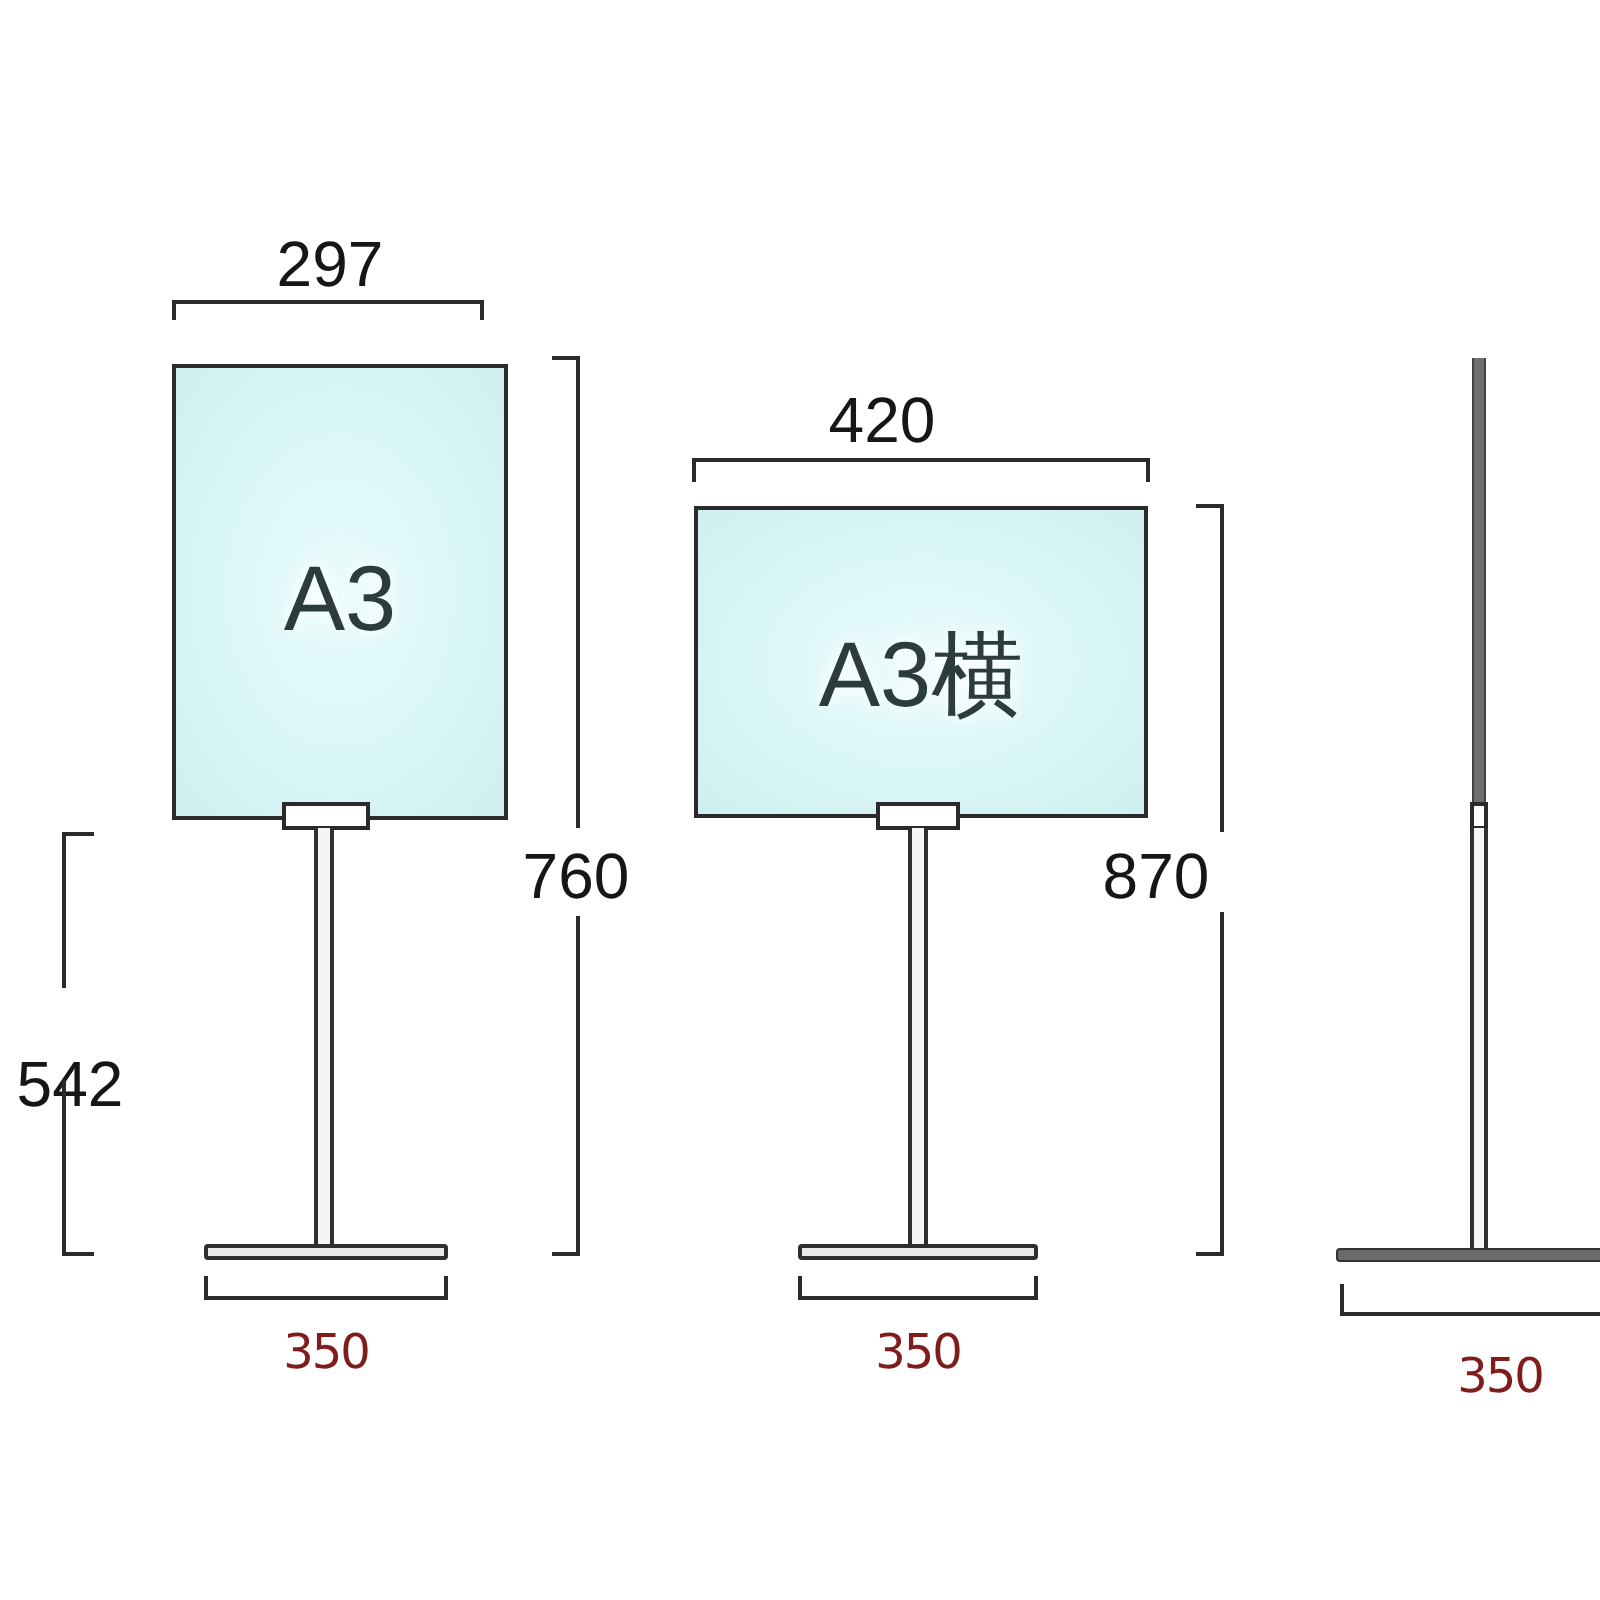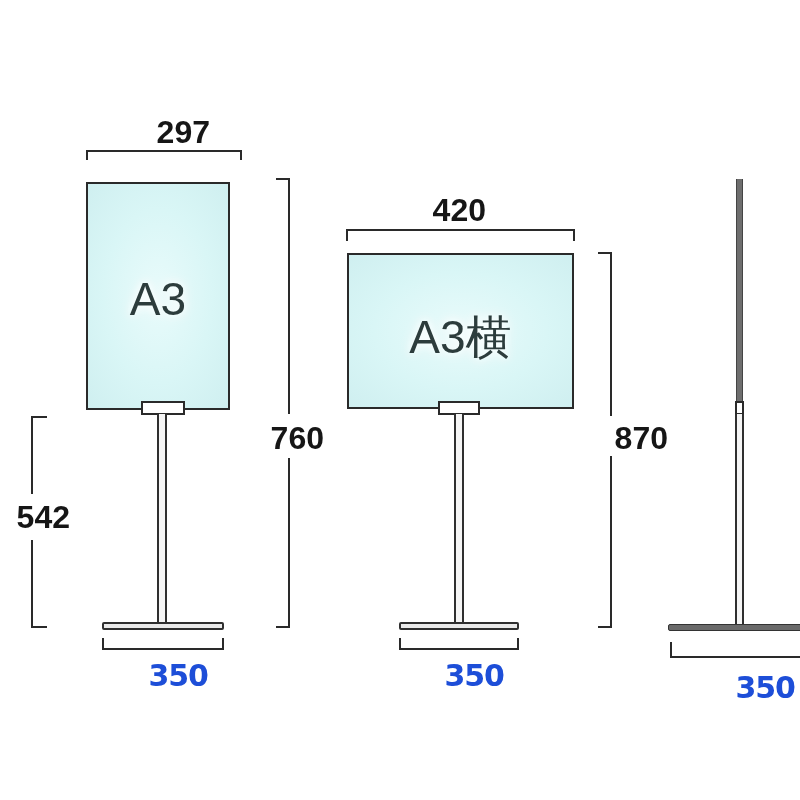--- a/index.html
+++ b/index.html
@@ -1,50 +1,50 @@
 <!DOCTYPE html>
 <html><head>
 <meta charset="utf-8">
 <style>
   html, body { margin:0; padding:0; background:#ffffff; }
   body { width:800px; height:800px; position:relative; overflow:hidden; font-family:"Liberation Sans", sans-serif; color:#1a1a1a; }
   .abs { position:absolute; }
-  .num { position:absolute; font-size:32px; line-height:32px; color:#161616; text-align:right;font-weight:bold; }
-  .num-light { font-family:"DejaVu Sans", sans-serif; font-size:30px; letter-spacing:-1px; color:#1d4ed8; }
+  .num { position:absolute; font-size:32px; line-height:32px; color:#161616; text-align:center; }
+  .num-light { font-family:"DejaVu Sans", sans-serif; font-size:24px; letter-spacing:-1px; color:#7f1d1d; }
   .panel { position:absolute; border:2px solid #2a2a2a; background:radial-gradient(ellipse at center, #e9fbfb 0%, #d9f6f6 55%, #cfeff0 100%); box-sizing:border-box; }
   .panel-label { position:absolute; left:0; right:0; text-align:center; color:#2c3c3c; font-size:46px; text-shadow:0 0 8px #ffffff, 0 0 14px #ffffff; }
   .clamp { position:absolute; border:2px solid #2a2a2a; background:#ffffff; box-sizing:border-box; }
   .pole { position:absolute; border-left:2px solid #2f2f2f; border-right:2px solid #2f2f2f; background:#f5f5f5; box-sizing:border-box; }
   .base { position:absolute; border:2px solid #2f2f2f; background:#eaeaea; border-radius:2px; box-sizing:border-box; }
   .bracket-h { position:absolute; border:2px solid #2a2a2a; border-bottom:none; box-sizing:border-box; }
   .bracket-b { position:absolute; border:2px solid #2a2a2a; border-top:none; box-sizing:border-box; }
   .vline { position:absolute; width:2px; background:#2a2a2a; }
   .hline { position:absolute; height:2px; background:#2a2a2a; }
 </style>
 </head>
 <body>
 
 <div>
   <div class="num" style="left:120px; top:116px; width:90px;">297</div>
   <div class="bracket-h" style="left:86px; top:150px; width:156px; height:10px;"></div>
 
-  <div class="panel" style="left:86px; top:182px; width:144px; height:228px;">
+  <div class="panel" style="left:86px; top:182px; width:168px; height:228px;">
     <div class="panel-label" style="top:88px;">A3</div>
   </div>
   <div class="clamp" style="left:141px; top:401px; width:44px; height:14px;"></div>
   <div class="pole" style="left:157px; top:414px; width:10px; height:210px;"></div>
   <div class="base" style="left:102px; top:622px; width:122px; height:8px;"></div>
 
   <div class="bracket-b" style="left:102px; top:638px; width:122px; height:12px;"></div>
   <div class="num num-light" style="left:118px; top:660px; width:90px;">350</div>
 
   <div>
     <div class="hline" style="left:31px; top:416px; width:16px;"></div>
     <div class="vline" style="left:31px; top:416px; height:78px;"></div>
-    <div class="num" style="left:0px; top:501px; width:70px;">542</div>
+    <div class="num" style="left:0px; top:526px; width:70px;">542</div>
     <div class="vline" style="left:31px; top:540px; height:88px;"></div>
     <div class="hline" style="left:31px; top:626px; width:16px;"></div>
   </div>
 
   <div>
     <div class="hline" style="left:276px; top:178px; width:14px;"></div>
     <div class="vline" style="left:288px; top:178px; height:236px;"></div>
     <div class="num" style="left:252px; top:422px; width:72px;">760</div>
     <div class="vline" style="left:288px; top:458px; height:170px;"></div>
     <div class="hline" style="left:276px; top:626px; width:14px;"></div>
@@ -61,21 +61,21 @@
   <div class="clamp" style="left:438px; top:401px; width:42px; height:14px;"></div>
   <div class="pole" style="left:454px; top:414px; width:10px; height:210px;"></div>
   <div class="base" style="left:399px; top:622px; width:120px; height:8px;"></div>
 
   <div class="bracket-b" style="left:399px; top:638px; width:120px; height:12px;"></div>
   <div class="num num-light" style="left:414px; top:660px; width:90px;">350</div>
 
   <div>
     <div class="hline" style="left:598px; top:252px; width:14px;"></div>
     <div class="vline" style="left:610px; top:252px; height:164px;"></div>
-    <div class="num" style="left:596px; top:422px; width:72px;">870</div>
+    <div class="num" style="left:542px; top:422px; width:72px;">870</div>
     <div class="vline" style="left:610px; top:456px; height:172px;"></div>
     <div class="hline" style="left:598px; top:626px; width:14px;"></div>
   </div>
 </div>
 
 <div>
   <div class="abs" style="left:736px; top:179px; width:7px; height:223px; background:#6e6e6e; border-left:1px solid #444; border-right:1px solid #444; box-sizing:border-box;"></div>
   <div class="abs" style="left:735px; top:401px; width:9px; height:14px; border:2px solid #2a2a2a; background:#fff; box-sizing:border-box;"></div>
   <div class="pole" style="left:735px; top:414px; width:9px; height:212px;"></div>
   <div class="abs" style="left:668px; top:624px; width:140px; height:7px; background:#6a6a6a; border:1px solid #333; border-radius:2px 0 0 2px; box-sizing:border-box;"></div>

